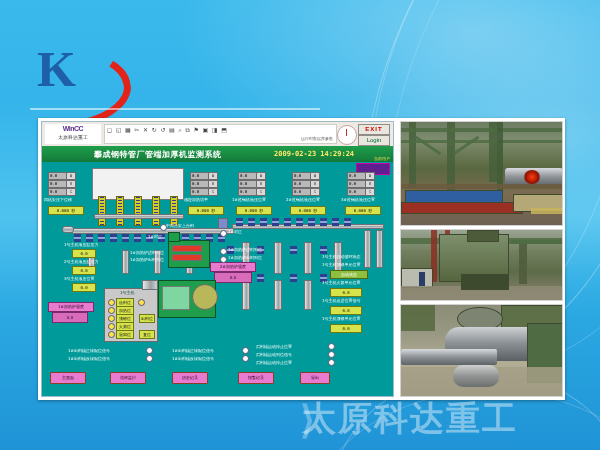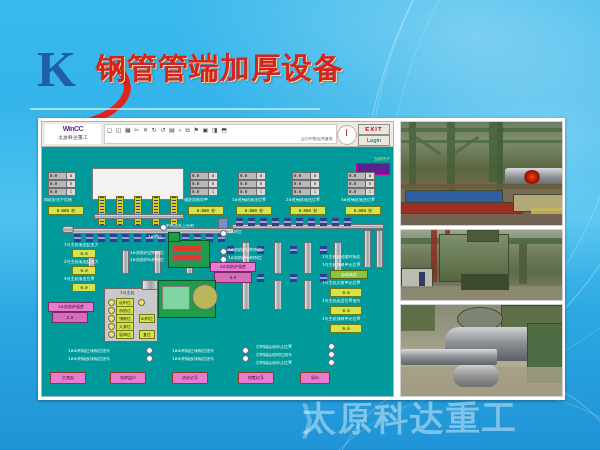--- a/index.html
+++ b/index.html
@@ -152,21 +152,20 @@
   <div class="wave w1"></div>
   <div class="wave w2"></div>
   <div class="wave w3"></div>
   <div class="wave b1"></div>
   <div class="wave b2"></div>
 
   <div class="hdr-logo">
     <div class="k">K</div>
     <div class="swoosh"></div>
   </div>
-  <div class="hdr-title">钢管管端加厚设备</div>
   <div class="hdr-rule"></div>
 
 
   <div class="card"></div>
 
   <div class="hmi">
 
     <div class="hmi-chrome">
       <div class="wincc">
         <div class="w1">WinCC</div>
@@ -174,20 +173,24 @@
       </div>
       <div class="tbar">
         <div class="icons">◻ ◱ ▦ ✂ ✕ ↻ ↺ ▤ ⌕ ⧉ ⚑ ▣ ◨ ⬒</div>
         <div class="sub">运行时数据库参数</div>
       </div>
       <div class="clockbox"></div>
       <div class="btn-exit">EXIT</div>
       <div class="btn-login">Login</div>
     </div>
 
+    <div class="hmi-title">
+      <div class="t">攀成钢特管厂管端加厚机监测系统</div>
+      <div class="dt">2009-02-23  14:29:24</div>
+    </div>
     <div class="userlbl">当前用户</div>
     <div class="userbox"></div>
 
     <div class="hmi-body">
 
       <div class="meter" style="left:6px;top:10px;">
         <span class="v">0.0</span>
         <span class="u">A</span>
         </div>
       <div class="meter" style="left:6px;top:18px;">

